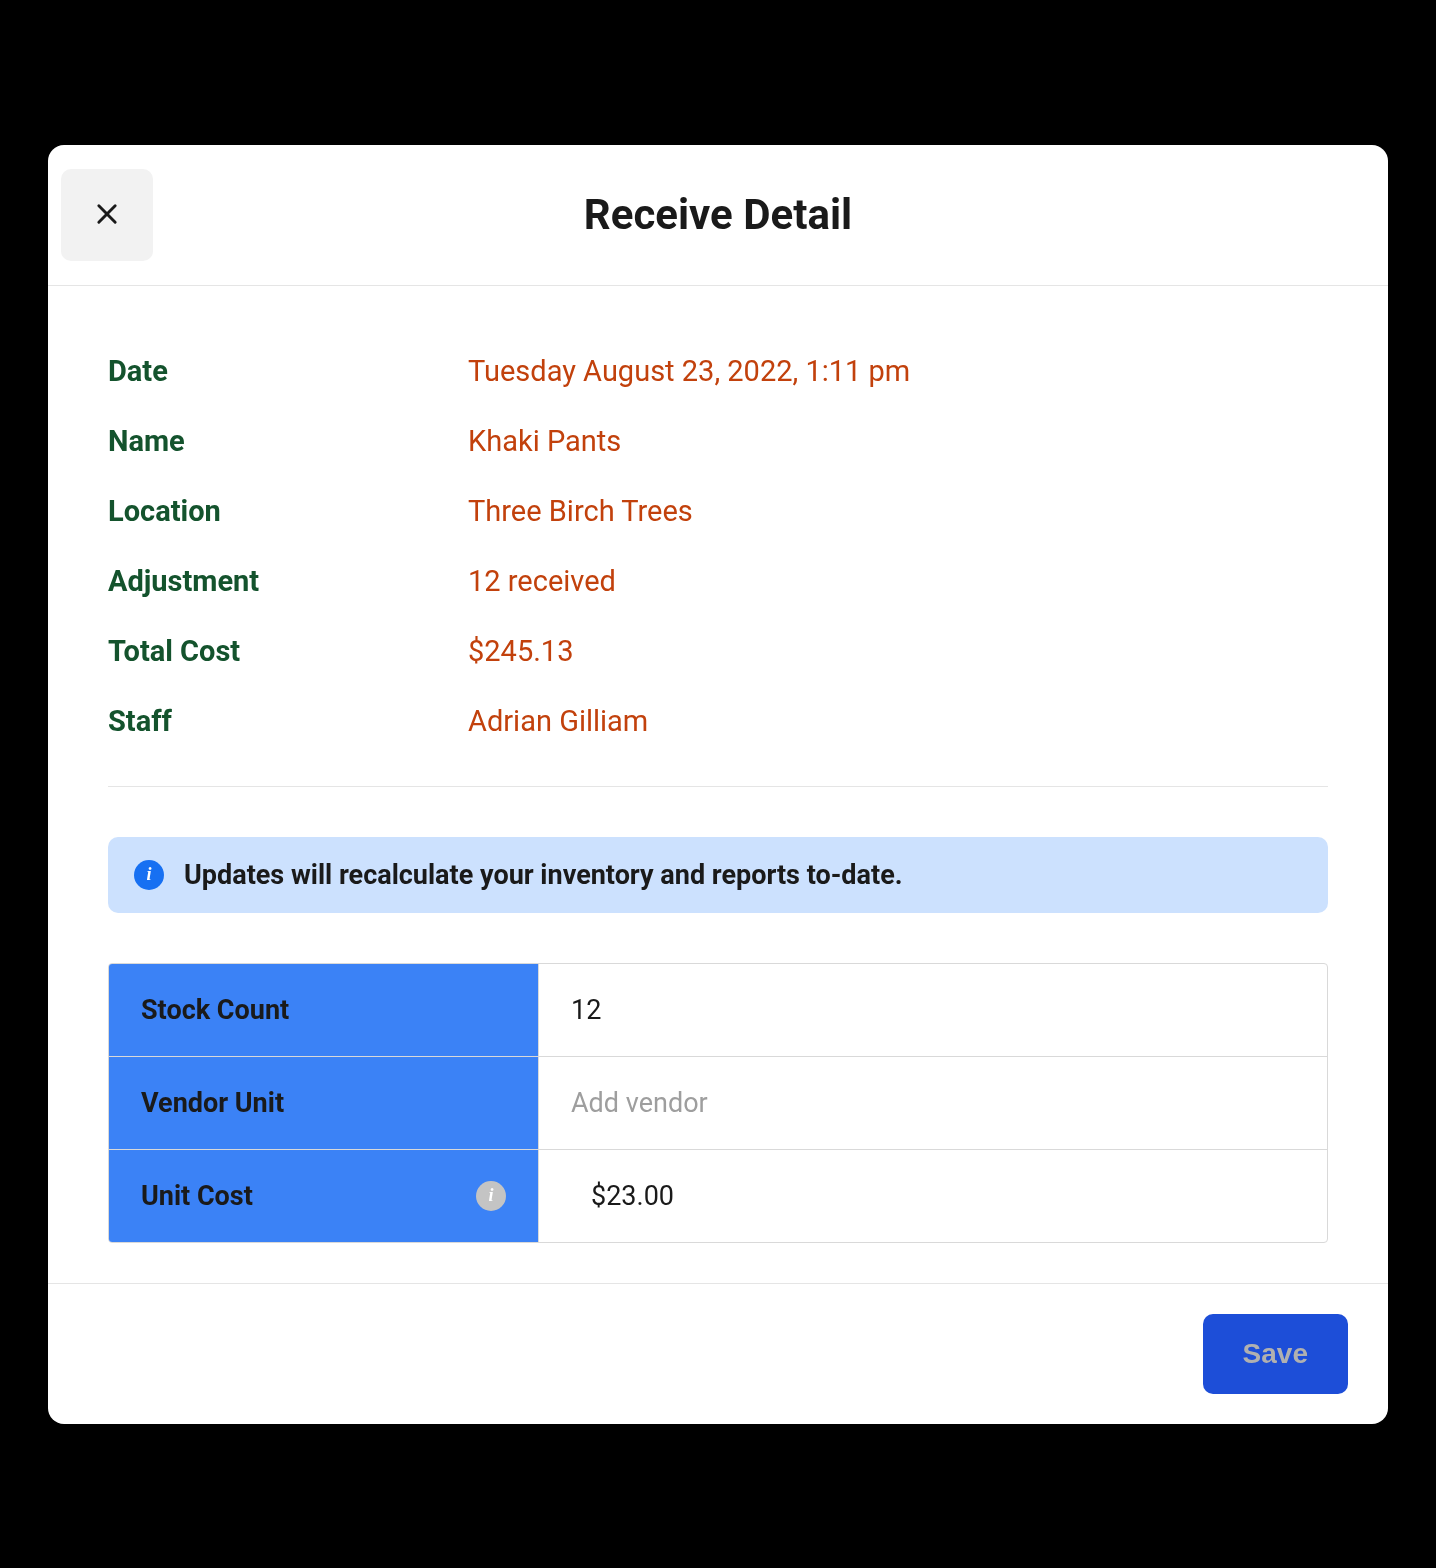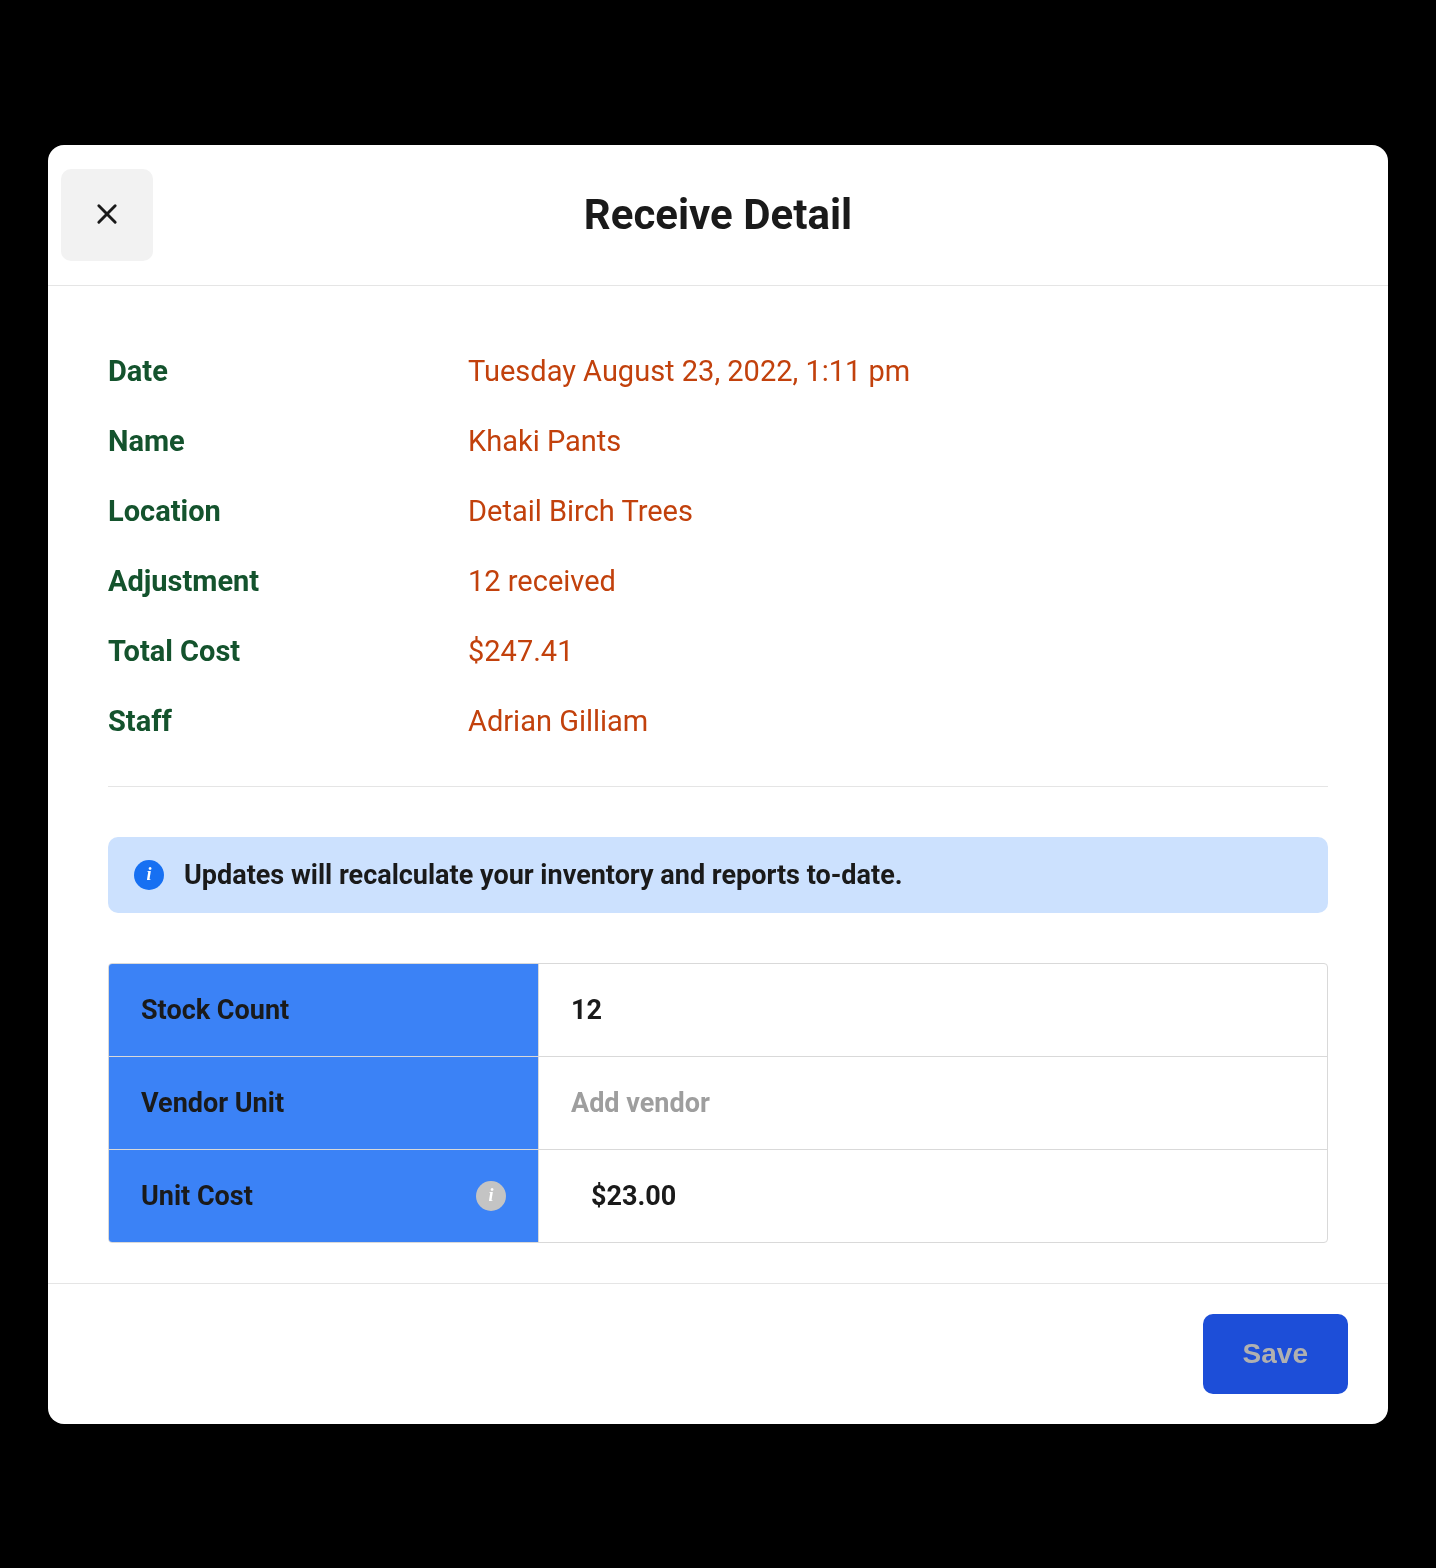--- a/index.html
+++ b/index.html
@@ -139,21 +139,20 @@
       align-items: center;
     }
     .form-input {
       border: none;
       font-size: 27px;
       color: #1a1a1a;
       width: 100%;
       outline: none;
       background: transparent;
       font-family: inherit;
-      font-weight: bold;
     }
     .form-input::placeholder {
       color: #9e9e9e;
     }
     .tooltip-icon {
       width: 30px;
       height: 30px;
       background: #c4c4c4;
       border-radius: 50%;
       display: flex;
@@ -204,29 +203,29 @@
       <div class="detail-row">
         <div class="detail-label">Date</div>
         <div class="detail-value">Tuesday August 23, 2022, 1:11 pm</div>
       </div>
       <div class="detail-row">
         <div class="detail-label">Name</div>
         <div class="detail-value">Khaki Pants</div>
       </div>
       <div class="detail-row">
         <div class="detail-label">Location</div>
-        <div class="detail-value">Detail Birch Trees</div>
+        <div class="detail-value">Three Birch Trees</div>
       </div>
       <div class="detail-row">
         <div class="detail-label">Adjustment</div>
         <div class="detail-value">12 received</div>
       </div>
       <div class="detail-row">
         <div class="detail-label">Total Cost</div>
-        <div class="detail-value">$247.41</div>
+        <div class="detail-value">$245.13</div>
       </div>
       <div class="detail-row">
         <div class="detail-label">Staff</div>
         <div class="detail-value">Adrian Gilliam</div>
       </div>
     </div>
 
     <hr class="divider">
 
     <div class="info-banner">

